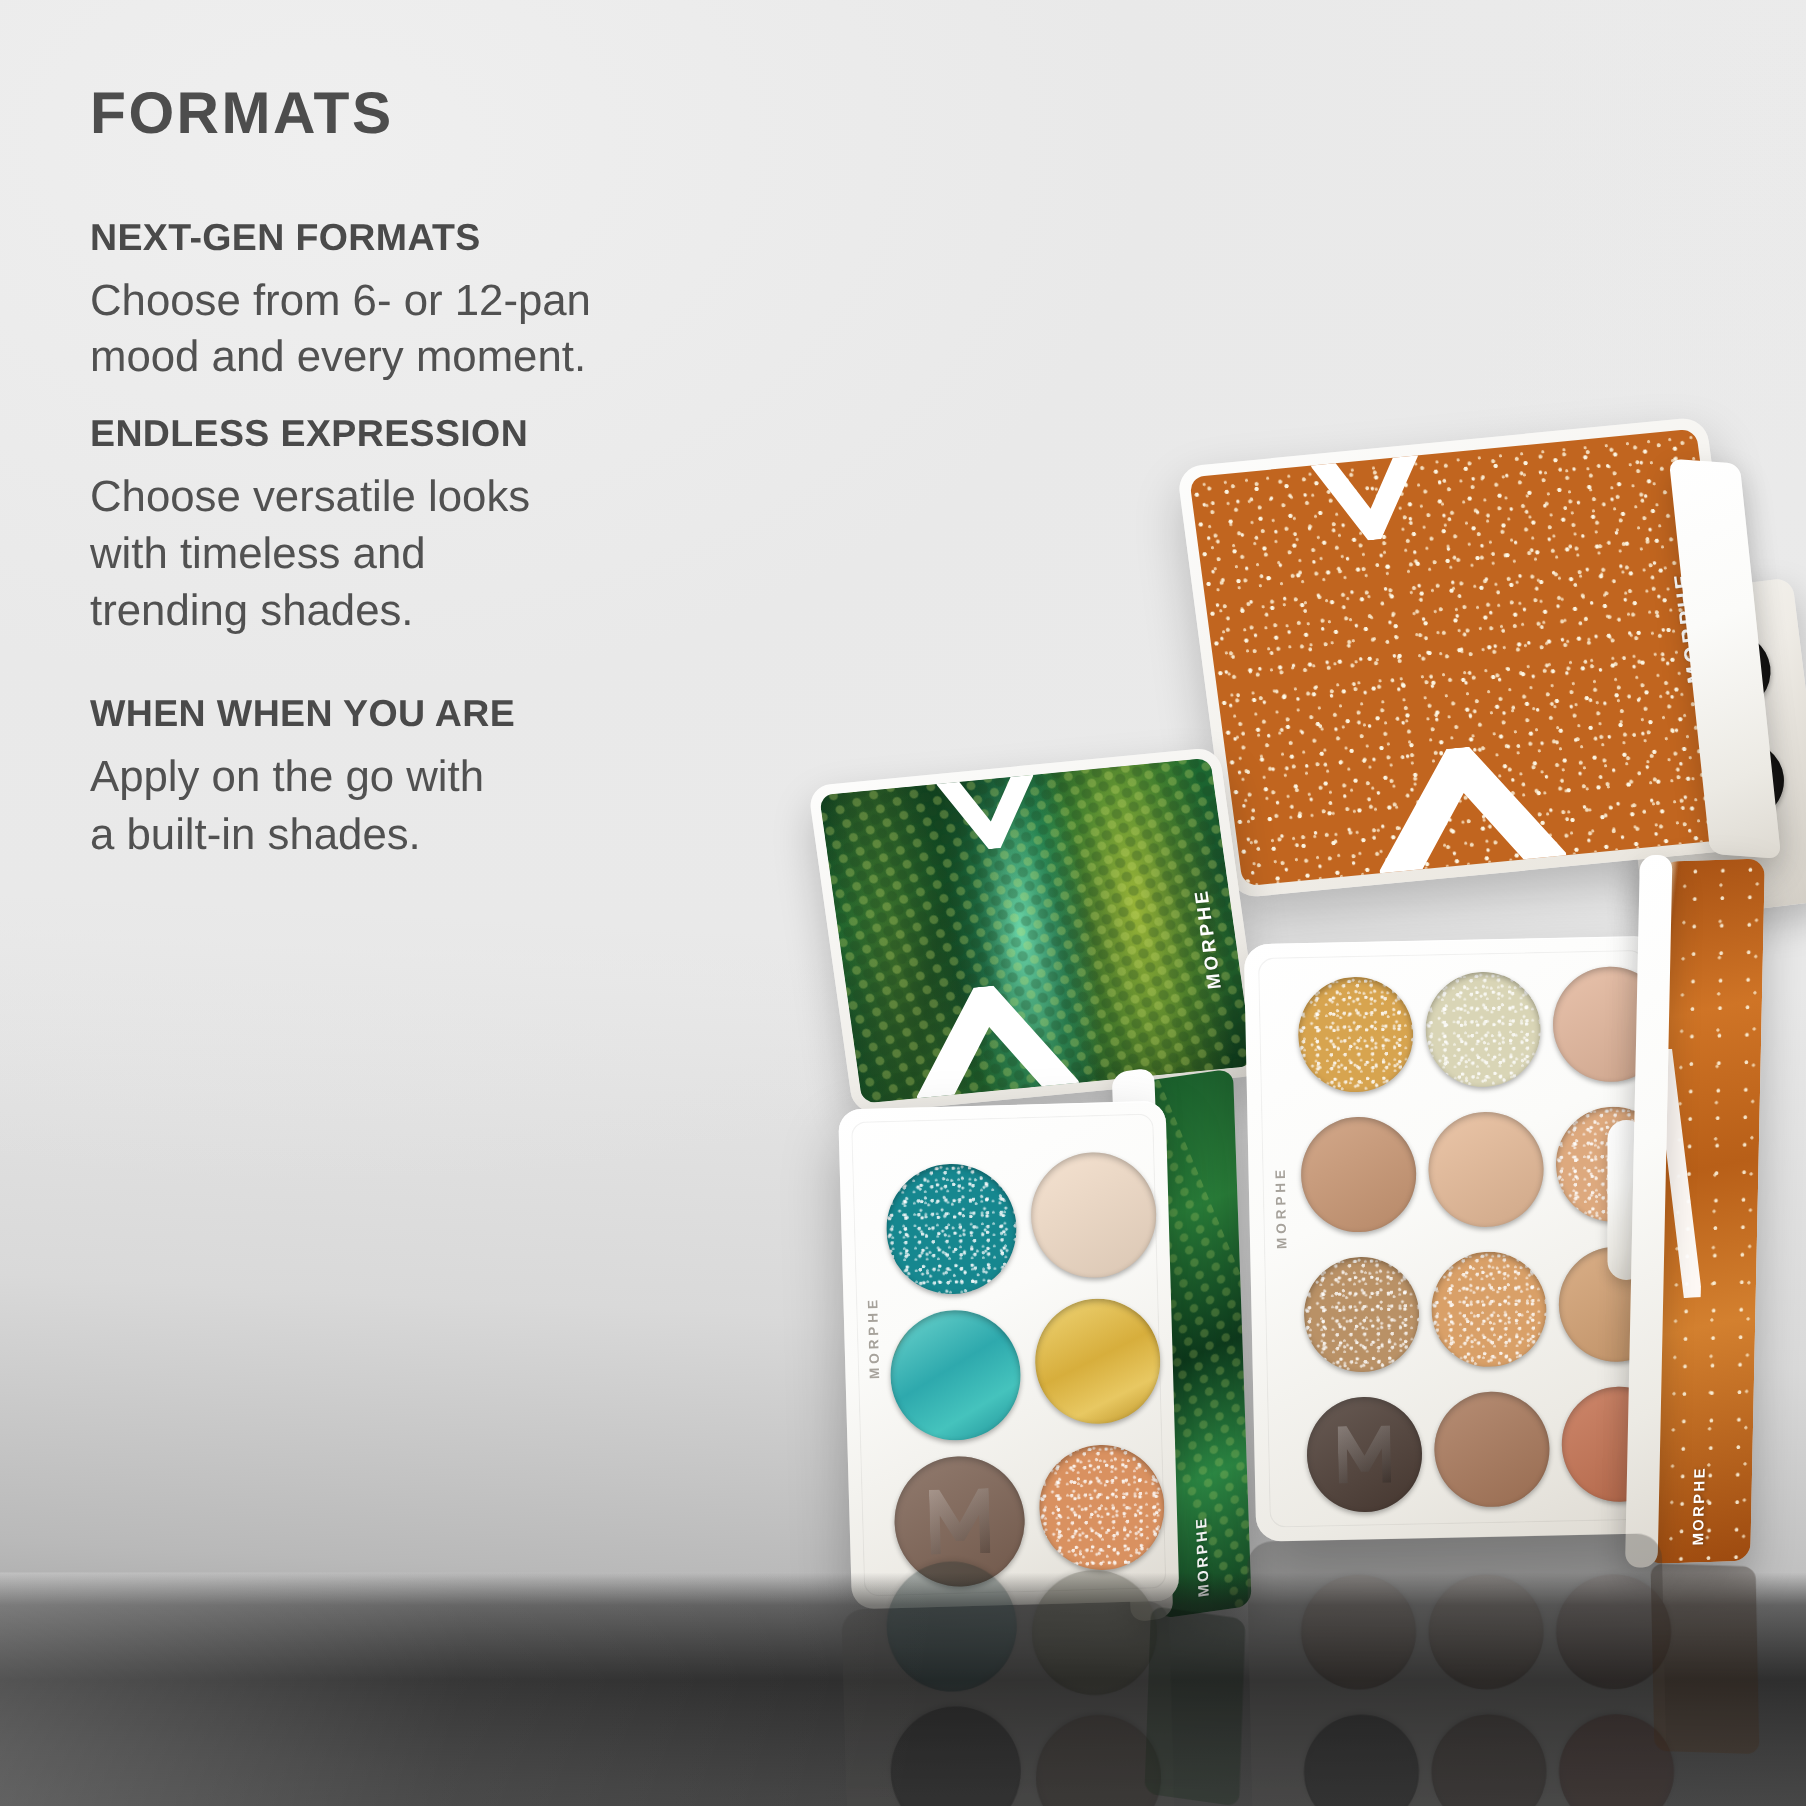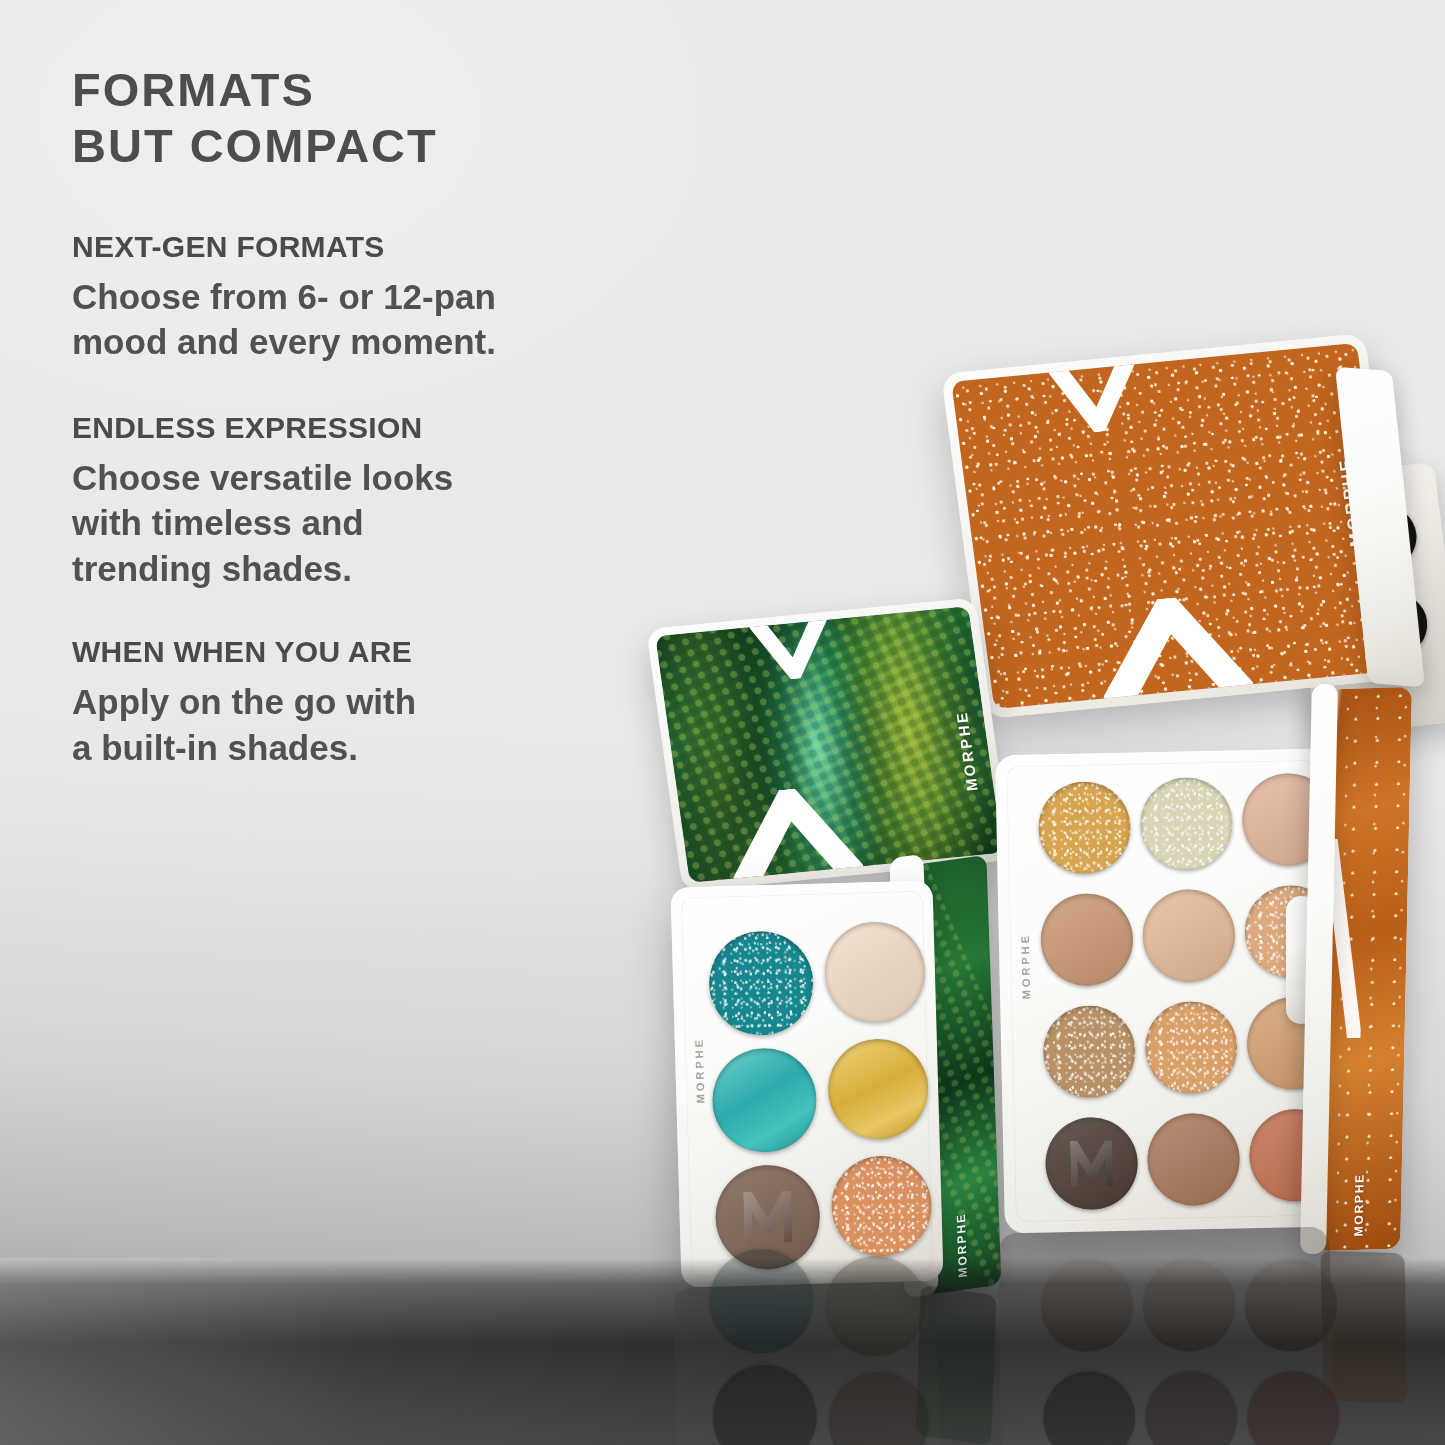--- a/index.html
+++ b/index.html
@@ -25,24 +25,24 @@
 
   
   .copy{position:absolute;left:72px;top:62px;width:610px;}
   .headline{
     font-size:47px;line-height:1.19;font-weight:bold;color:#4d4d4d;
     letter-spacing:2.0px;margin:0 0 0 0;
   }
   .headline span{display:block;white-space:nowrap;}
   .block{margin-top:0;}
   .b1{margin-top:56px;}
-  .b2{margin-top:46px;}
+  .b2{margin-top:22px;}
   .b3{margin-top:44px;}
   .b-title{font-size:30px;font-weight:bold;color:#4a4a4a;letter-spacing:.3px;margin:0 0 10px 0;}
-  .b-body{font-size:35px;line-height:1.30;color:#515151;margin:0;font-weight:bold;}
+  .b-body{font-size:35px;line-height:1.30;color:#515151;margin:0;font-weight:normal;}
   .b-body span{display:block;}
 
   
   .prod{position:absolute;}
   .shellwhite{background:linear-gradient(155deg,#ffffff 0%,#fbfbf9 40%,#eceae4 78%,#ddd9d1 100%);}
   .emb-morphe{
     position:absolute;color:rgba(150,146,138,.85);font-size:11px;font-weight:bold;
     letter-spacing:3px;white-space:nowrap;
     writing-mode:vertical-rl;transform:rotate(180deg);
     text-shadow:0 1px 0 rgba(255,255,255,.9);
@@ -84,21 +84,20 @@
 <body>
 
 <div class="stage">
 
   <div class="bg"></div>
 
   <div class="copy">
 
     <h1 class="headline">
       <span>FORMATS</span>
-      <span>BUT COMPACT</span>
     </h1>
 
     <div class="block b1">
       <h2 class="b-title">NEXT-GEN FORMATS</h2>
       <p class="b-body">
         <span>Choose from 6- or 12-pan</span>
         <span>mood and every moment.</span>
       </p>
     </div>
 

